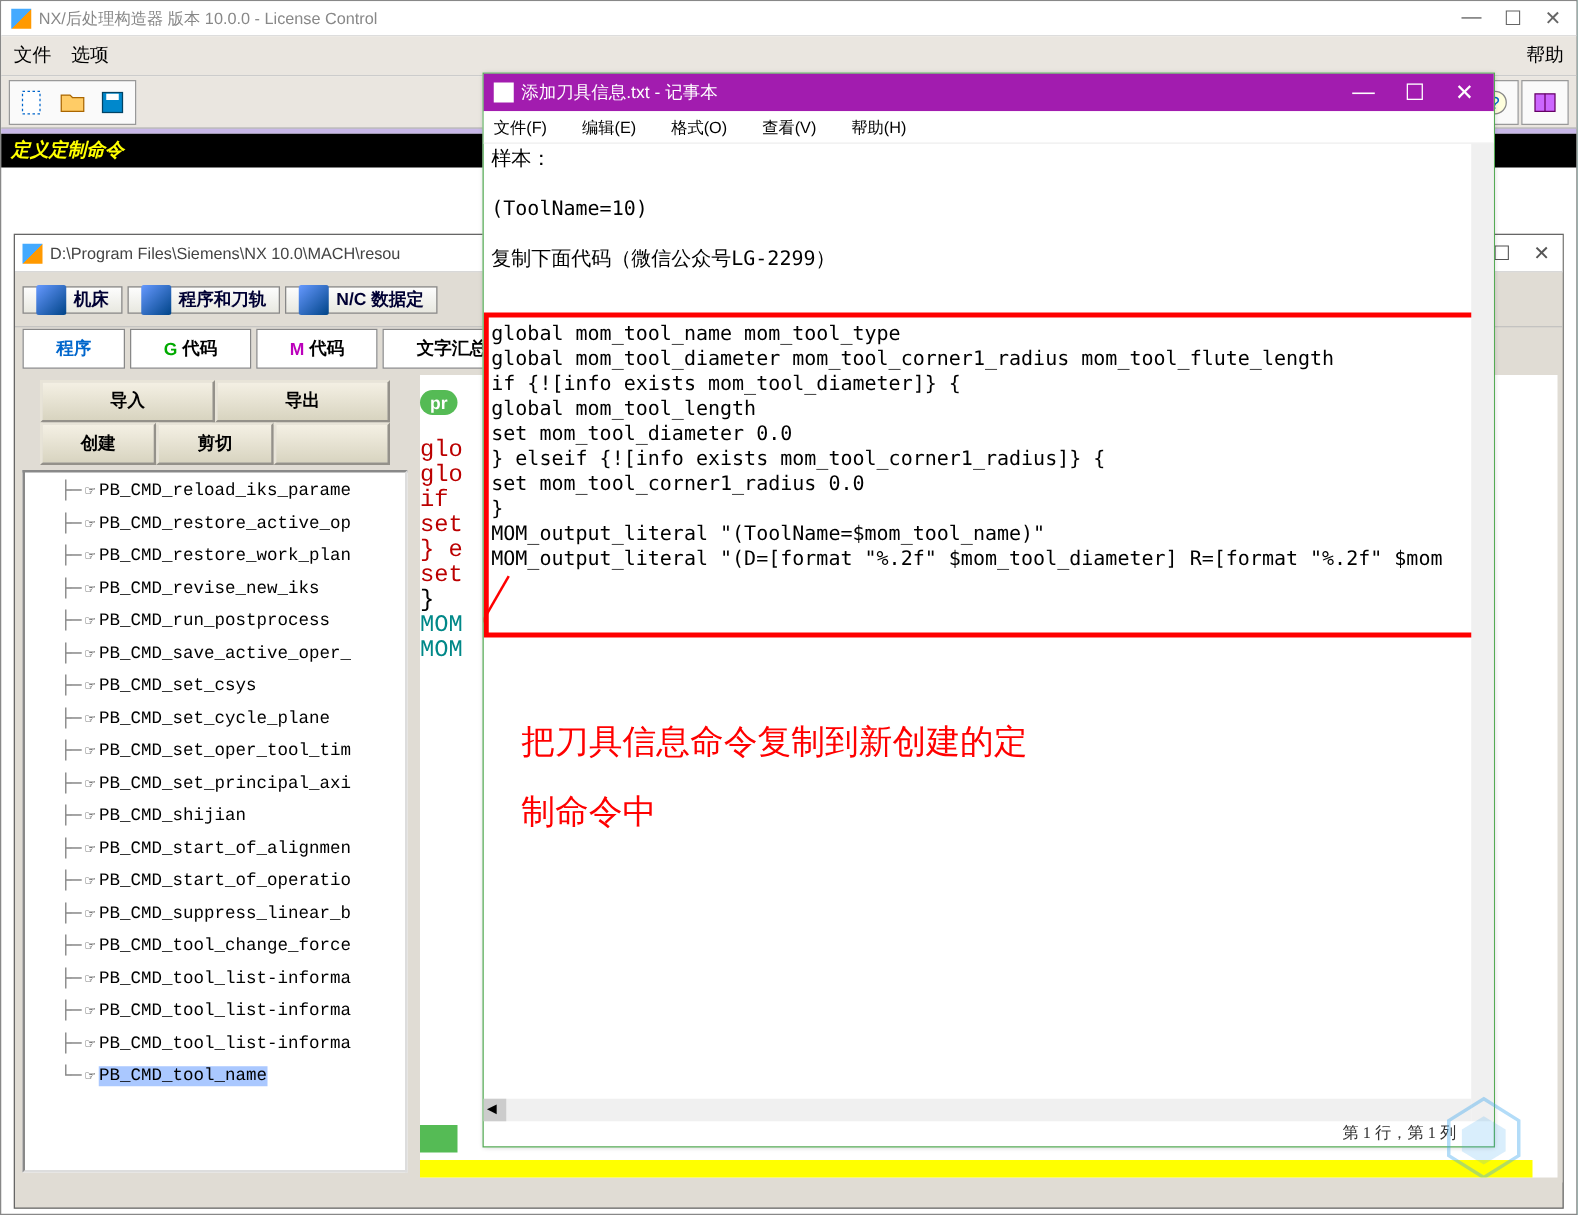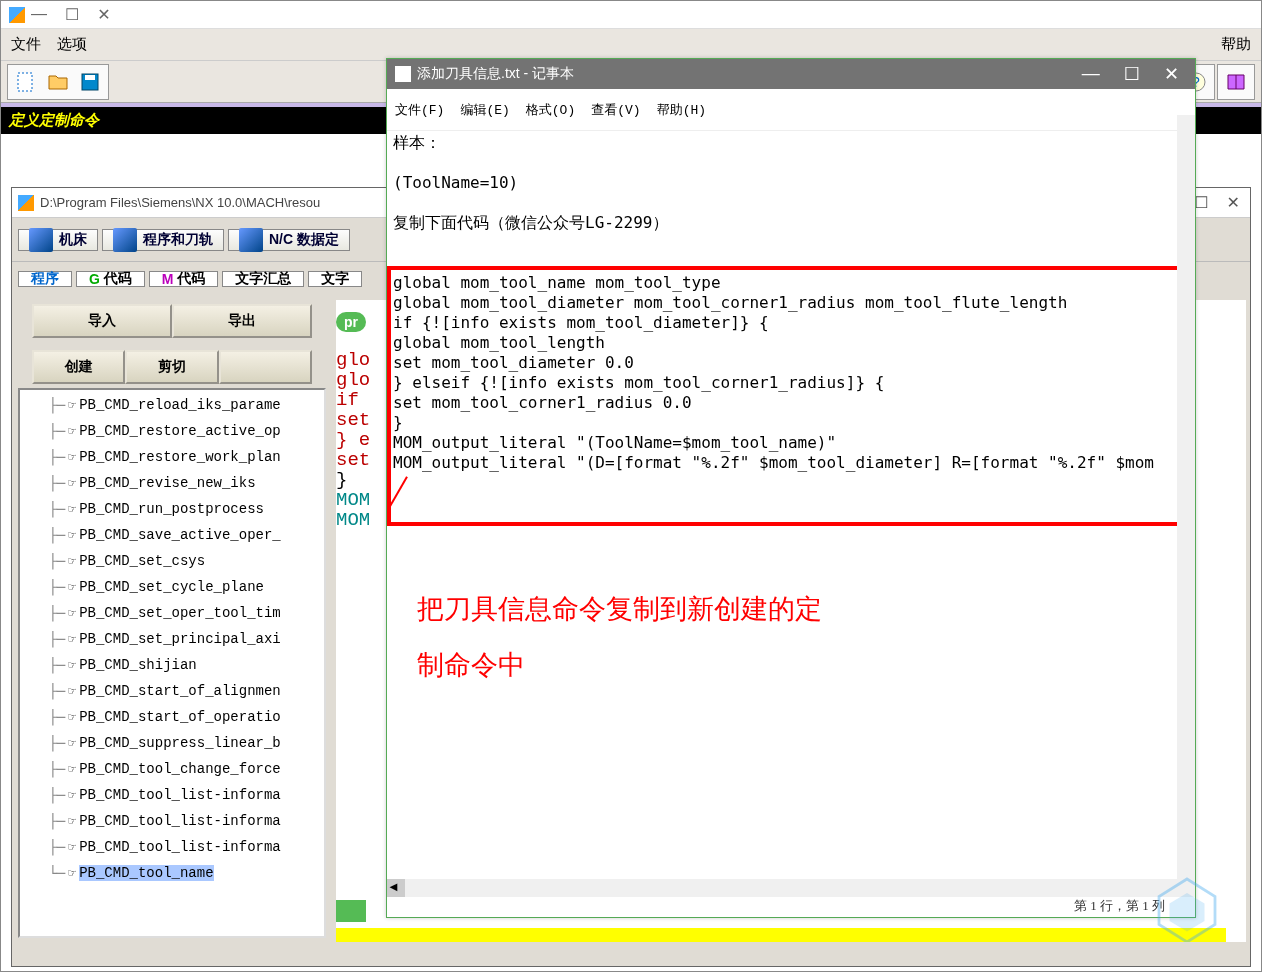--- a/index.html
+++ b/index.html
@@ -28,26 +28,26 @@
 .nx-sub { position: absolute; top: 186px; left: 10px; width: 1240px; height: 780px; background: #e0dcd4; border: 1px solid #666; }
 .nx-sub-title { height: 30px; background: #fff; display: flex; align-items: center; padding: 0 6px; color: #444; font-size: 13px; border-bottom: 1px solid #ccc; }
 .nx-sub-title .nx-icon { flex-shrink: 0; }
 .nx-sub-title .win-ctrl { color: #555; }
 
 .tab-row1 { height: 44px; background: #e0dcd4; display: flex; align-items: center; padding: 4px 6px; gap: 4px; border-bottom: 1px solid #bbb; }
 .tab-btn1 { background: linear-gradient(#fdfdfd, #e8e8e0); border: 1px solid #888; padding: 6px 10px; display: flex; align-items: center; gap: 6px; font-size: 14px; font-weight: bold; color: #003; height: 22px; }
 .tab-ico { width: 24px; height: 24px; background: linear-gradient(135deg, #69f, #048); border-radius: 2px; }
 
 .tab-row2 { height: 34px; background: #e0dcd4; display: flex; align-items: center; padding: 2px 6px; gap: 4px; }
-.tab-btn2 { background: #fff; border: 1px solid #888; padding: 4px 12px; font-size: 14px; font-weight: bold; height: 16px; display: flex; align-items: center; }
+.tab-btn2 { background: #fff; border: 1px solid #888; padding: 4px 26px; font-size: 14px; font-weight: bold; height: 32px; display: flex; align-items: center; }
 .tab-btn2 .b { color: #06c; } .tab-btn2 .g { color: #0a0; } .tab-btn2 .m { color: #b0b; } .tab-btn2 .k { color: #000; }
 
 .content-row { display: flex; height: 650px; }
 .left-panel { width: 320px; display: flex; flex-direction: column; padding: 4px; gap: 0; }
-.btn-grid { display: grid; grid-template-columns: 1fr 1fr; gap: 0; width: 280px; margin: 4px auto 12px; }
+.btn-grid { display: grid; grid-template-columns: 1fr 1fr; gap: 0; width: 280px; margin: 4px auto 0; }
 .g-btn { border: 2px outset #e8e4d8; background: linear-gradient(#f4f0e4, #d8d4c0); padding: 6px 4px; font-size: 14px; text-align: center; font-weight: bold; }
 .btn-grid3 { display: grid; grid-template-columns: 1fr 1fr 1fr; gap: 0; width: 280px; margin: 0 auto; }
 
 .tree { flex: 1; background: #fff; border: 2px inset #ddd; overflow: hidden; margin: 4px 2px; font-family: "Courier New", monospace; font-size: 14px; padding: 2px 0; }
 .tree-item { display: flex; align-items: center; height: 26px; padding-left: 20px; white-space: nowrap; }
 .tree-item .branch { color: #888; font-family: monospace; }
 .tree-item .hand { margin: 0 3px; font-size: 13px; }
 .tree-item .label { color: #000; }
 .tree-item.sel .label { background: #aac8ff; }
 
@@ -55,42 +55,43 @@
 .code-back { background: #fff; height: 100%; position: relative; }
 .green-band { position: absolute; top: 0; left: 0; background: #5b5; color: #fff; padding: 2px 8px; font-weight: bold; font-size: 14px; top: 12px; border-radius: 10px; }
 .code-fragment { position: absolute; top: 50px; left: 0; font-family: "Courier New", monospace; font-size: 19px; line-height: 20px; }
 .code-fragment .kw { color: #b00; }
 .code-fragment .mom { color: #088; }
 .green-band2 { position: absolute; bottom: 20px; left: 0; background: #5b5; width: 30px; height: 22px; }
 .yellow-band { position: absolute; bottom: 0; left: 0; right: 20px; height: 14px; background: #ff0; }
 
 
 .notepad { position: absolute; top: 58px; left: 386px; width: 810px; height: 860px; background: #fff; border: 1px solid #5a5; box-shadow: 0 0 4px rgba(0,0,0,.2); }
-.np-title { height: 30px; background: #737373; color: #fff; display: flex; align-items: center; padding: 0 8px; font-size: 14px; }
+.np-title { height: 30px; background: #a21caf; color: #fff; display: flex; align-items: center; padding: 0 8px; font-size: 14px; }
 .np-title .ico { width: 16px; height: 16px; background: #fff; margin-right: 6px; }
 .np-close { margin-left: auto; display: flex; gap: 24px; font-size: 18px; font-family: Arial; padding-right: 8px; }
-.np-menu { height: 42px; background: #fff; border-bottom: 1px solid #eee; display: flex; align-items: center; padding: 0 8px; gap: 16px; font-size: 13px; font-family: Liberation Mono, monospace; }
+.np-menu { height: 26px; background: #fff; border-bottom: 1px solid #eee; display: flex; align-items: center; padding: 0 8px; gap: 28px; font-size: 13px; font-family: Liberation Sans, sans-serif; }
 .np-body { padding: 2px 6px; font-family: SimSun, monospace; font-size: 16px; line-height: 20px; height: 760px; position: relative; overflow: hidden; white-space: nowrap; }
 .red-box { position: absolute; top: 135px; left: 0; width: 798px; height: 260px; border: 4px solid #f00; }
 .annotation { position: absolute; top: 450px; left: 30px; color: #f00; font-size: 27px; font-family: SimSun; line-height: 56px; }
 .red-line { position: absolute; top: 570px; left: -110px; width: 260px; height: 2px; background: #f00; transform: rotate(-60deg); transform-origin: left center; }
 .np-status { position: absolute; bottom: 2px; right: 30px; font-size: 13px; color: #333; font-family: SimSun; }
 .np-scroll { position: absolute; right: 0; top: 56px; bottom: 20px; width: 18px; background: #f0f0f0; }
 .np-hscroll { position: absolute; left: 0; right: 18px; bottom: 20px; height: 18px; background: #f0f0f0; display: flex; align-items: center; }
 .np-hscroll .th { width: 18px; height: 18px; background: #ccc; }
 
 .watermark { position: absolute; bottom: 30px; right: 40px; width: 70px; height: 70px; opacity: .4; }
 .watermark svg { width: 100%; height: 100%; }
 </style>
 </head>
 <body>
 
 <div class="nx-window">
   <div class="nx-titlebar">
     <div class="nx-icon"></div>
+    <div class="nx-title">NX/后处理构造器 版本 10.0.0 - License Control</div>
     <div class="win-ctrl">
       <span>—</span>
       <span>☐</span>
       <span>✕</span>
     </div>
   </div>
   <div class="nx-menubar">
     <span>文件</span>
     <span>选项</span>
     <span class="r">帮助</span>

